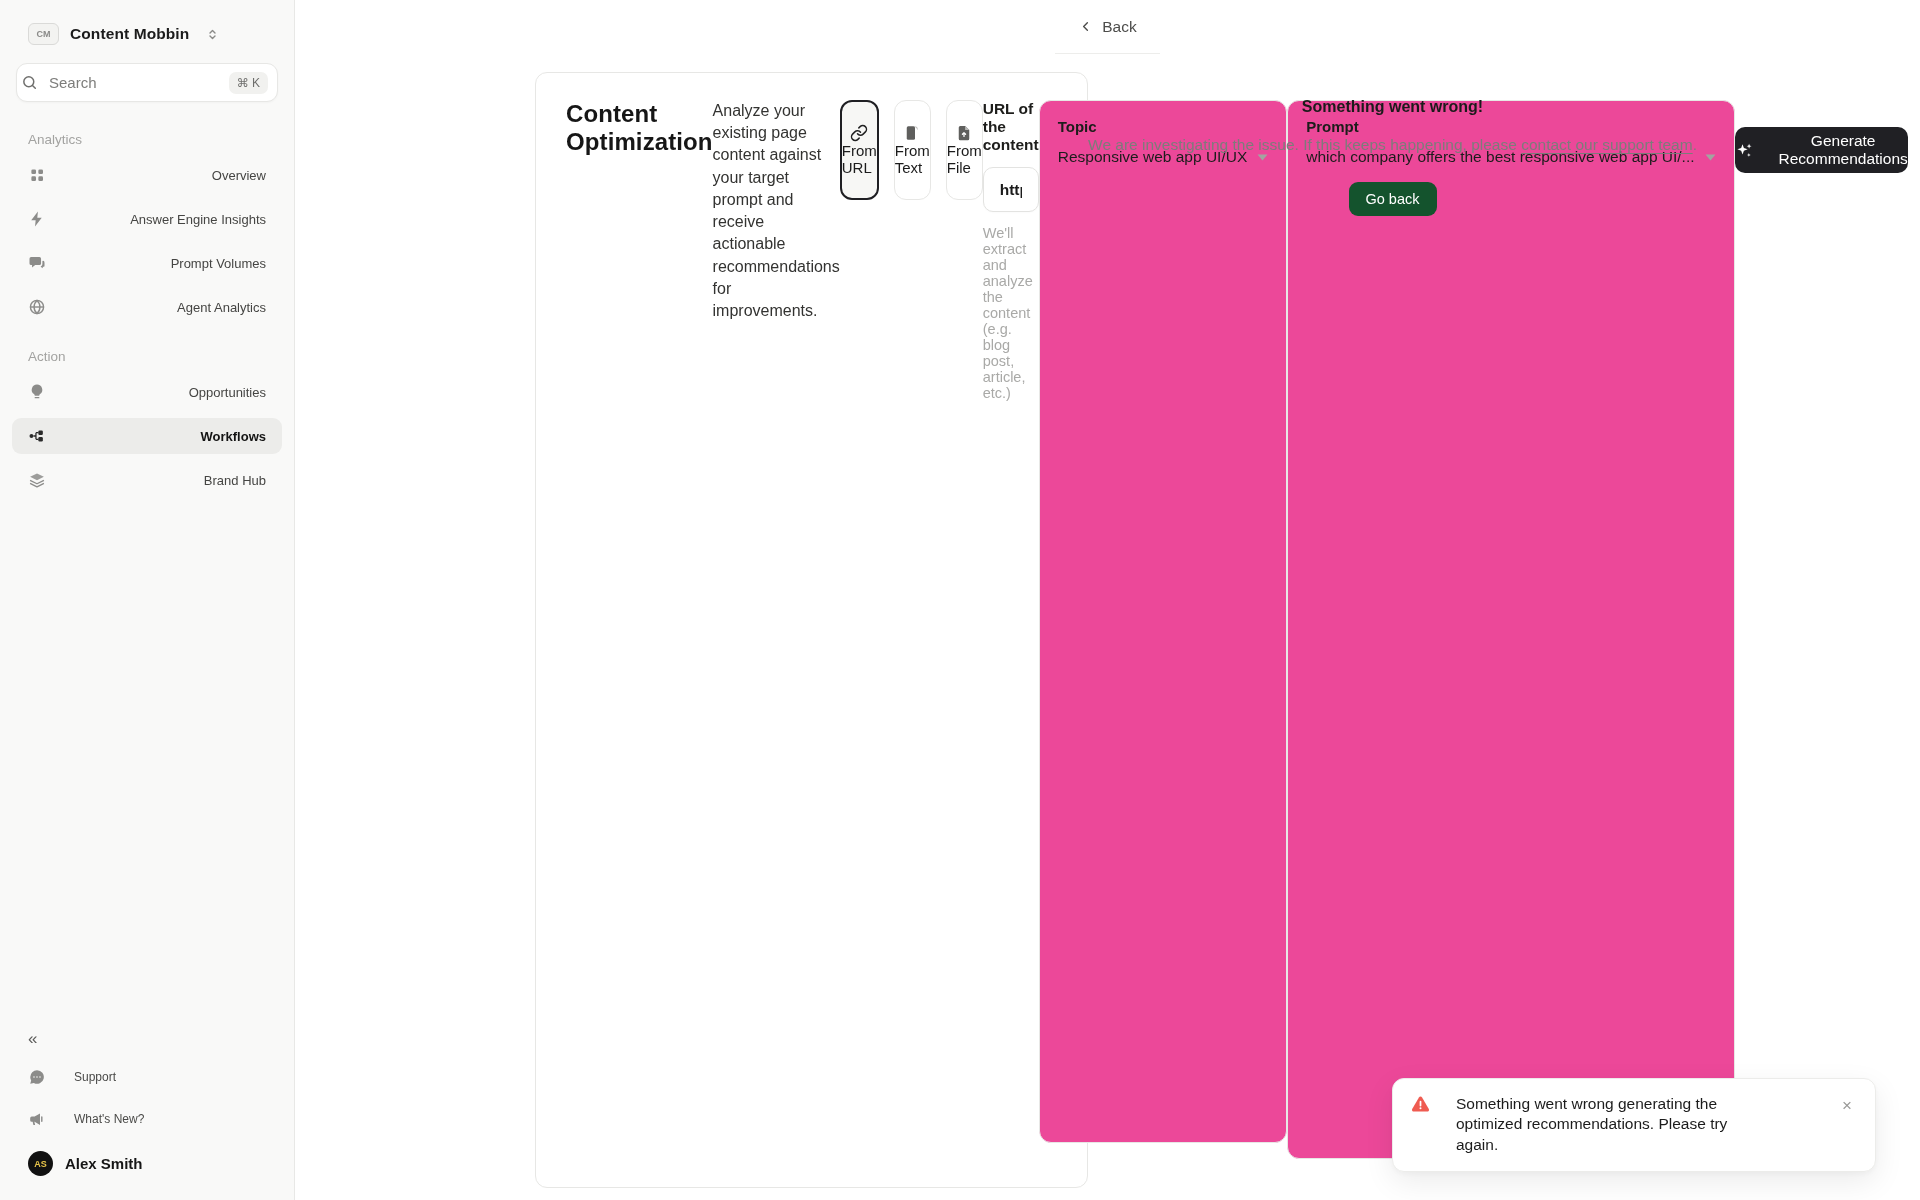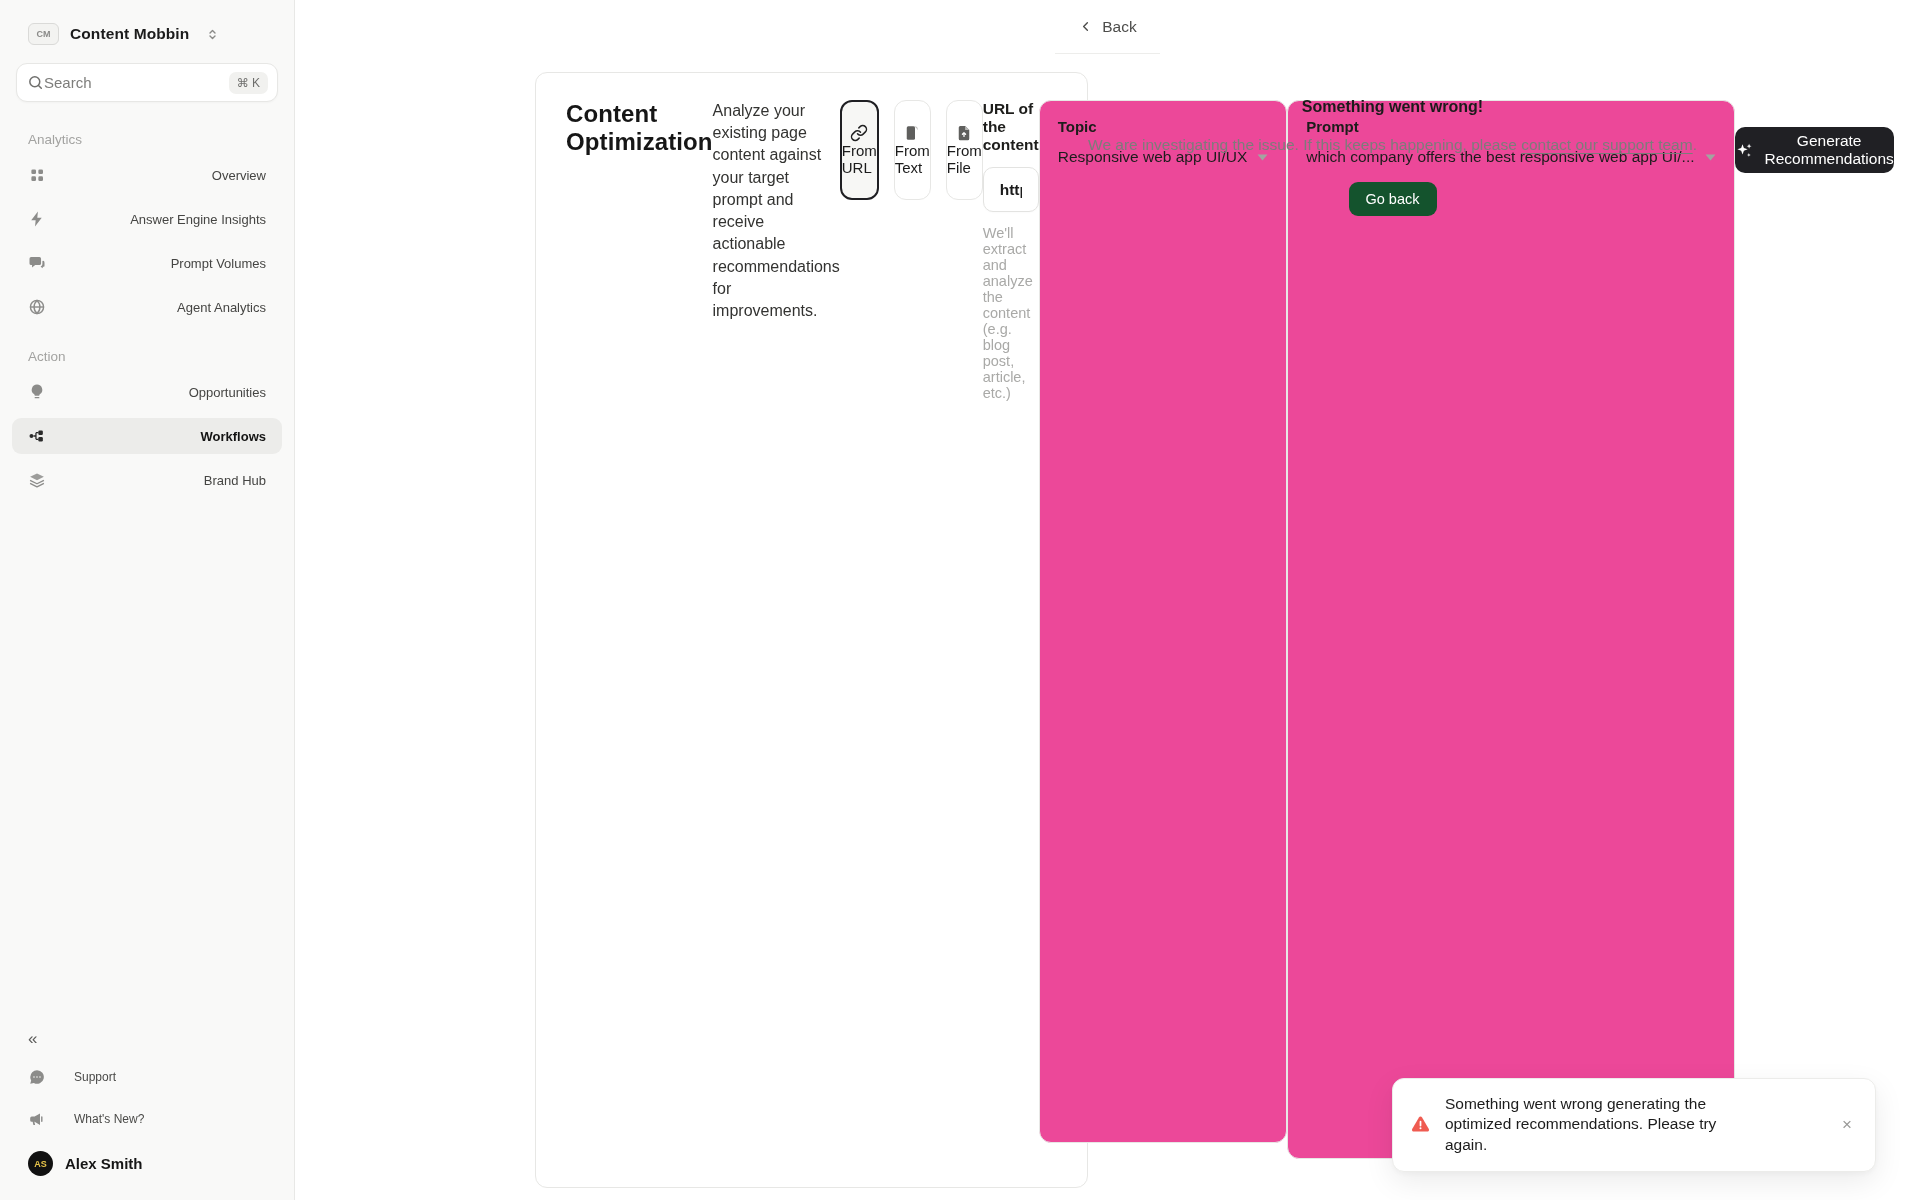--- a/index.html
+++ b/index.html
@@ -24,21 +24,21 @@
     width: 31px; height: 22px; border: 1px solid #dadad8; border-radius: 6px;
     background: #f3f3f1; color: #8a8a88; font-size: 9px; font-weight: 700;
     display: flex; align-items: center; justify-content: center;
   }
   .ws-name { font-size: 15.5px; font-weight: 700; color: #1b1b1b; letter-spacing: .1px; }
   .ws-caret { margin-left: 5px; }
 
   .search-box {
     margin: 2px 16px 14px 16px; height: 39px;
     background: #ffffff; border: 1px solid #e7e7e5; border-radius: 11px;
-    display: flex; align-items: center; padding: 0 9px 0 10px;
+    display: flex; align-items: center; gap: 11px; padding: 0 9px 0 4px;
     box-shadow: 0 1px 2px rgba(0,0,0,.03); cursor: pointer;
   }
   .search-label { flex: 1; color: #7d7d7b; font-size: 15px; }
   .kbd { background: #f1f1ef; border-radius: 7px; padding: 4px 8px; font-size: 12px; color: #6e6e6c; }
 
   .section-label { padding: 16px 28px 10px 28px; font-size: 13.5px; color: #a3a3a1; }
   .nav-item {
     display: flex; align-items: center; gap: 15px;
     margin: 0 12px 8px 12px; padding: 9px 16px;
     border-radius: 9px; font-size: 13px; color: #454543; cursor: pointer; justify-content: space-between;
@@ -108,21 +108,21 @@
     padding: 17px 18px 19px 18px; margin-bottom: 16px;
     background: #ec4899; cursor: pointer;
   }
   .select-label { font-size: 15px; font-weight: 700; color: #1d1d1b; margin-bottom: 13px; }
   .select-row { display: flex; align-items: center; justify-content: space-between; gap: 10px; }
   .select-value { font-size: 15.5px; color: #1c1c1c; white-space: nowrap; overflow: hidden; text-overflow: ellipsis; }
 
   .generate-btn {
     margin-top: 27px; height: 46px; border: none; border-radius: 10px;
     background: #202024; color: #ffffff;
-    display: flex; align-items: center; justify-content: center; gap: 11px;
+    display: flex; align-items: center; justify-content: center; gap: 25px;
     font-size: 15.5px; font-weight: 500; cursor: pointer;
     font-family: "Liberation Sans", "DejaVu Sans", sans-serif;
   }
 
   
   .error-panel { flex: 1; text-align: center; padding-top: 44px; min-width: 0; }
   .error-title { font-size: 16px; font-weight: 700; color: #1b1b1b; }
   .error-msg { margin-top: 20px; font-size: 15.5px; color: #7c7c7a; }
   .error-link { color: #7c7c7a; text-decoration: underline; text-underline-offset: 3px; cursor: pointer; }
   .go-back-btn {
@@ -131,21 +131,21 @@
     font-size: 14.5px; font-weight: 500;
     padding: 9px 17px; border: none; border-radius: 9px; cursor: pointer;
     font-family: "Liberation Sans", "DejaVu Sans", sans-serif;
   }
 
   
   .toast {
     position: fixed; right: 44px; bottom: 28px; width: 484px;
     background: #ffffff; border: 1px solid #ececea; border-radius: 12px;
     box-shadow: 0 10px 30px rgba(0,0,0,.08), 0 2px 6px rgba(0,0,0,.04);
-    display: flex; align-items: center; gap: 14px;
+    display: flex; align-items: flex-start; gap: 25px;
     padding: 15px 18px 15px 17px;
   }
   .toast-text { font-size: 15.5px; line-height: 1.34; color: #1c1c1c; max-width: 302px; }
   .toast-close { margin-left: auto; color: #9a9a98; font-size: 17px; cursor: pointer; padding: 2px 5px; }
 </style>
 </head>
 <body>
 
 <aside class="sidebar">
 

